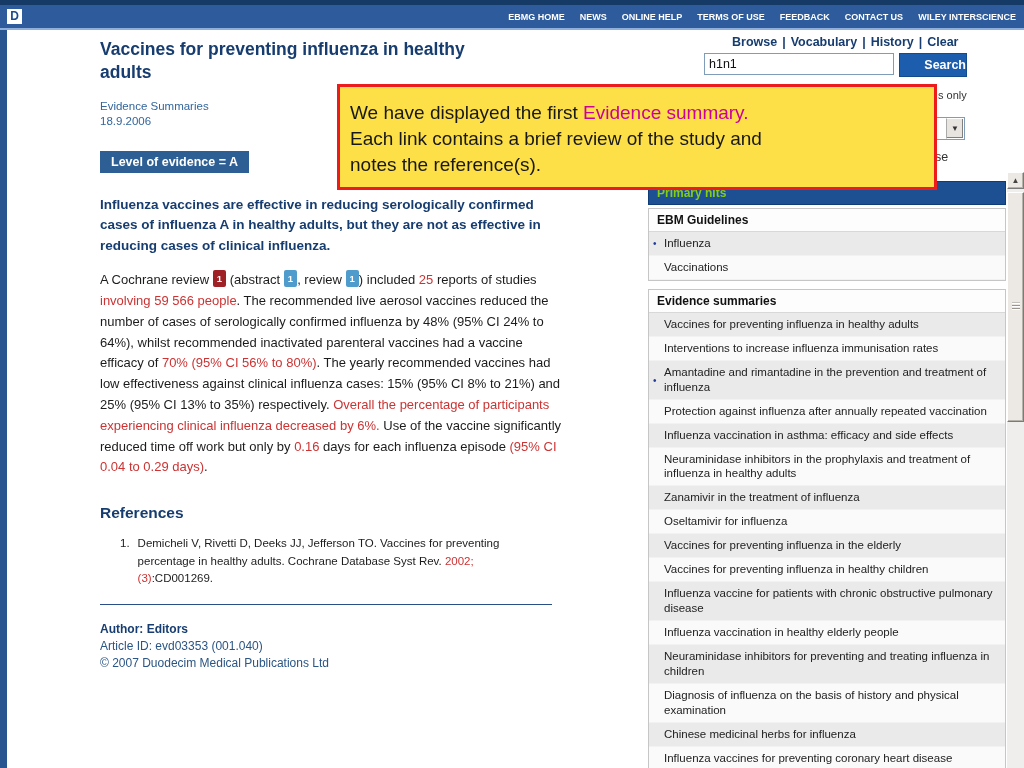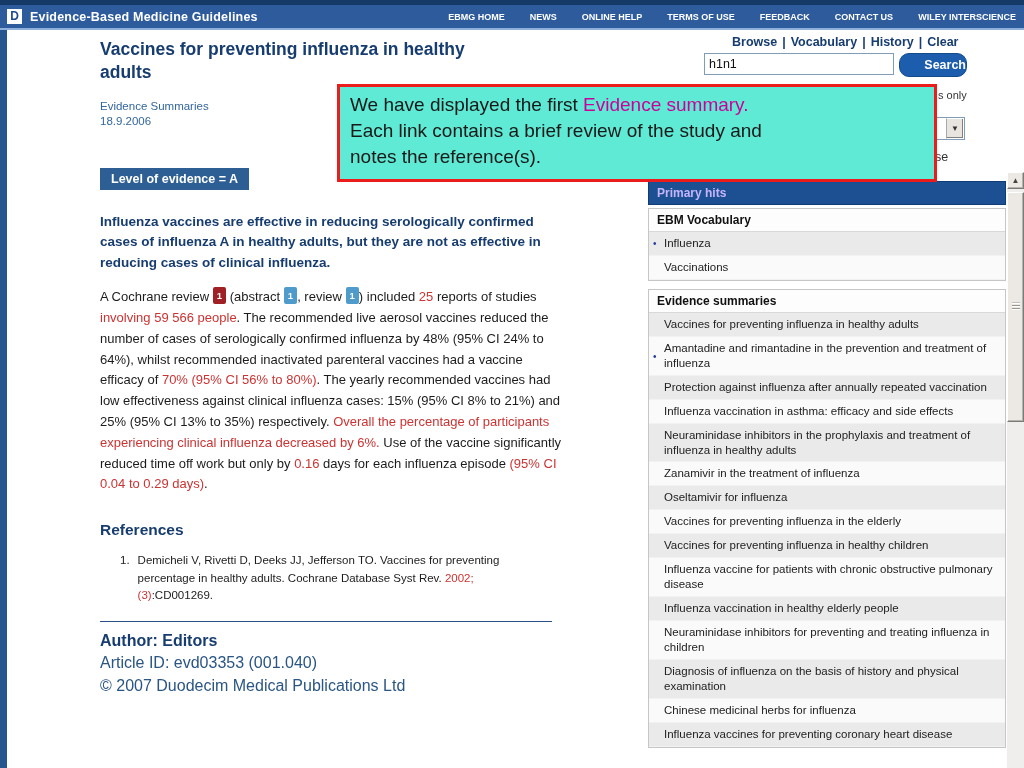--- a/index.html
+++ b/index.html
@@ -8,80 +8,79 @@
     font-family:"Liberation Sans", sans-serif;
     background:#ffffff;
     position:relative;
     overflow:hidden;
     color:#1c1c1c;
   }
   
   .topbar { position:absolute; top:0; left:0; width:1024px; height:30px; background:#2d5b9b; border-top:5px solid #153a66; border-bottom:2px solid #8fb0dc; display:flex; align-items:center; }
   .d-logo { width:15px; height:15px; background:#ffffff; color:#1d4b8f; font-weight:bold; font-size:12px; line-height:15px; text-align:center; margin-left:7px; }
   .topbar-title { color:#ffffff; font-weight:bold; font-size:12.5px; margin-left:8px; letter-spacing:.2px; }
-  .topbar-nav { margin-left:auto; margin-right:8px; display:flex; gap:25px; }
+  .topbar-nav { margin-left:auto; margin-right:8px; display:flex; gap:15px; }
   .topbar-nav span { color:#ffffff; font-size:9px; font-weight:bold; cursor:pointer; white-space:nowrap; }
   
   .left-strip { position:absolute; top:30px; left:0; width:7px; height:738px; background:#275590; }
   
   .search-links { position:absolute; top:35px; left:732px; font-size:12.5px; font-weight:bold; color:#173d70; }
   .search-links a { color:#173d70; text-decoration:none; cursor:pointer; }
   .search-links .sep { color:#173d70; padding:0 5px; }
   .search-input { position:absolute; top:53px; left:704px; width:190px; height:22px; border:1px solid #7f9db9; font-size:12.5px; padding:2px 4px; font-family:"Liberation Sans",sans-serif; color:#111; }
-  .search-btn { position:absolute; top:53px; left:899px; width:68px; height:24px; background:#1d5dad; border:1px solid #124a8e; border-radius:10px; color:#fff; font-weight:bold; font-size:12.5px; font-family:"Liberation Sans",sans-serif; cursor:pointer; display:flex; align-items:center; justify-content:center; gap:4px;padding-left:20px; }
+  .search-btn { position:absolute; top:53px; left:899px; width:68px; height:24px; background:#1d5dad; border:1px solid #124a8e; border-radius:0; color:#fff; font-weight:bold; font-size:12.5px; font-family:"Liberation Sans",sans-serif; cursor:pointer; display:flex; align-items:center; justify-content:center; gap:4px;padding-left:20px; }
   .speed-lines { display:inline-block; width:7px; height:9px; background:linear-gradient(#fff 0 1px, transparent 1px 4px, #fff 4px 5px, transparent 5px 8px, #fff 8px 9px); }
   .frag-titles { position:absolute; top:89px; left:938px; font-size:11px; color:#333; }
   .frag-select { position:absolute; top:117px; left:880px; width:85px; height:23px; background:#fff; border:1px solid #7f9db9; display:flex; }
   .frag-select .dd-btn { margin-left:auto; width:18px; height:21px; background:#e8e5e1; border:1px solid #fff; border-left-color:#aaa; box-shadow:inset -1px -1px 0 #808080; display:flex; align-items:center; justify-content:center; font-size:8px; color:#333; cursor:pointer; }
   .frag-db { position:absolute; top:150px; left:928px; font-size:12.5px; color:#333; }
   
-  .callout { position:absolute; top:84px; left:337px; width:600px; background:#5eead4; border:3px solid #ec1c1c; padding:5px 10px 8px 10px; font-size:19px; line-height:1.38; color:#181818; z-index:50; white-space:pre-line; }
+  .callout { position:absolute; top:84px; left:337px; width:600px; background:#fde047; border:3px solid #ec1c1c; padding:13px 10px 8px 10px; font-size:19px; line-height:1.38; color:#181818; z-index:50; white-space:pre-line; }
   .callout .hl { color:#cc0099; }
   
   .main { position:absolute; top:38px; left:100px; width:462px; }
   .main h1 { font-size:17.5px; font-weight:bold; color:#173d70; line-height:1.3; width:420px; }
   .meta { margin-top:15px; font-size:11.5px; color:#33669c; line-height:1.35; }
   .meta .meta-link { cursor:pointer; }
-  .level-badge { display:inline-block; margin-top:38px; background:#2d5f94; color:#fff; font-weight:bold; font-size:12.5px; padding:4px 11px; cursor:pointer; }
+  .level-badge { display:inline-block; margin-top:21px; background:#2d5f94; color:#fff; font-weight:bold; font-size:12.5px; padding:4px 11px; cursor:pointer; }
   .lead { margin-top:22px; font-size:13.5px; font-weight:bold; color:#173d70; line-height:1.55; }
   .para { margin-top:13px; font-size:13px; line-height:1.6; color:#1c1c1c; }
   .seg-text { color:#1c1c1c; }
   .seg-red { color:#cc3333; }
   .seg-refbox-red, .seg-refbox-blue { display:inline-block; font-size:9.5px; font-weight:bold; color:#fff; padding:1px 4px; border-radius:2px; vertical-align:2px; cursor:pointer; }
   .seg-refbox-red { background:#a02125; }
   .seg-refbox-blue { background:#4f9bcb; }
   .refs-title { margin-top:26px; font-size:15.5px; font-weight:bold; color:#173d70; }
   .ref-item { margin-top:13px; padding-left:20px; display:flex; gap:8px; font-size:11.5px; line-height:1.5; color:#222; width:440px; }
   .ref-num { color:#222; }
   .main hr { border:none; border-top:1px solid #2a4f86; margin-top:17px; width:452px; }
-  .footer-block { margin-top:8px; font-size:16px; line-height:1.4; color:#2a5584; }
+  .footer-block { margin-top:16px; font-size:12px; line-height:1.4; color:#2a5584; }
   .footer-block .author { font-weight:bold; color:#173d70; }
   
   .sidebar { position:absolute; top:181px; left:648px; width:358px; z-index:1; }
-  .ph-header { background:#1d4f93; border:1px solid #0f3b77; color:#c4b5fd; font-weight:bold; font-size:12px; padding:4px 8px; }
+  .ph-header { background:#1d4f93; border:1px solid #0f3b77; color:#84cc16; font-weight:bold; font-size:12px; padding:4px 8px; }
   .section { margin-top:3px; border:1px solid #c6c6c6; background:#fff; }
   .section + .section { margin-top:8px; }
   .section-header { font-size:12px; font-weight:bold; color:#111; padding:4px 8px; background:#fdfdfd; border-bottom:1px solid #d8d8d8; }
   .section ul { list-style:none; }
   .section li { position:relative; padding:4px 8px 4px 15px; font-size:11.5px; color:#222; line-height:1.3; cursor:pointer; border-bottom:1px solid #f2f2f2; }
   .section li:nth-child(odd) { background:#eaeaea; }
   .section li:nth-child(even) { background:#fafafa; }
   .section li .bullet { position:absolute; left:4px; top:50%; transform:translateY(-50%); color:#223a9a; font-size:10px; }
   
   .scrollbar { position:absolute; top:172px; left:1007px; width:17px; height:596px; background:#f0eeec; z-index:2; }
   .scroll-btn { width:17px; height:17px; background:#ece9e5; border:1px solid #fff; border-right-color:#7a7a7a; border-bottom-color:#7a7a7a; box-shadow:inset -1px -1px 0 #b5b1ab; display:flex; align-items:center; justify-content:center; font-size:8px; color:#444; cursor:pointer; }
   .scroll-thumb { position:absolute; top:20px; left:0; width:17px; height:230px; background:#ece9e5; border:1px solid #fff; border-right-color:#7a7a7a; border-bottom-color:#7a7a7a; box-shadow:inset -1px -1px 0 #b5b1ab; cursor:grab; }
   .thumb-grip { position:absolute; top:50%; left:4px; transform:translateY(-50%); width:8px; height:9px; background:linear-gradient(#9a968f 0 1px, #fff 1px 2px, transparent 2px 3px, #9a968f 3px 4px, #fff 4px 5px, transparent 5px 6px, #9a968f 6px 7px, #fff 7px 8px, transparent 8px); }
 </style>
 </head>
 <body>
 
 <div class="topbar">
   <div class="d-logo">D</div>
-  <div class="topbar-title">Evidence-Based Medicine Guidelines</div>
   <div class="topbar-nav">
       <span>EBMG HOME</span>
       <span>NEWS</span>
       <span>ONLINE HELP</span>
       <span>TERMS OF USE</span>
       <span>FEEDBACK</span>
       <span>CONTACT US</span>
       <span>WILEY INTERSCIENCE</span>
     </div>
 </div>
@@ -123,30 +122,31 @@
   <div class="footer-block">
     <div class="author">Author: Editors</div>
     <div>Article ID: evd03353 (001.040)</div>
     <div>© 2007 Duodecim Medical Publications Ltd</div>
   </div>
 </div>
 
 <div class="sidebar">
   <div class="ph-header">Primary hits</div>
   <div class="section">
-    <div class="section-header">EBM Vocabulary</div>
+    <div class="section-header">EBM Guidelines</div>
     <ul>
         <li><span class="bullet">•</span><span>Influenza</span></li>
         <li><span>Vaccinations</span></li>
       </ul>
   </div>
   <div class="section">
     <div class="section-header">Evidence summaries</div>
     <ul>
         <li><span>Vaccines for preventing influenza in healthy adults</span></li>
+        <li><span>Interventions to increase influenza immunisation rates</span></li>
         <li><span class="bullet">•</span><span>Amantadine and rimantadine in the prevention and treatment of influenza</span></li>
         <li><span>Protection against influenza after annually repeated vaccination</span></li>
         <li><span>Influenza vaccination in asthma: efficacy and side effects</span></li>
         <li><span>Neuraminidase inhibitors in the prophylaxis and treatment of influenza in healthy adults</span></li>
         <li><span>Zanamivir in the treatment of influenza</span></li>
         <li><span>Oseltamivir for influenza</span></li>
         <li><span>Vaccines for preventing influenza in the elderly</span></li>
         <li><span>Vaccines for preventing influenza in healthy children</span></li>
         <li><span>Influenza vaccine for patients with chronic obstructive pulmonary disease</span></li>
         <li><span>Influenza vaccination in healthy elderly people</span></li>

